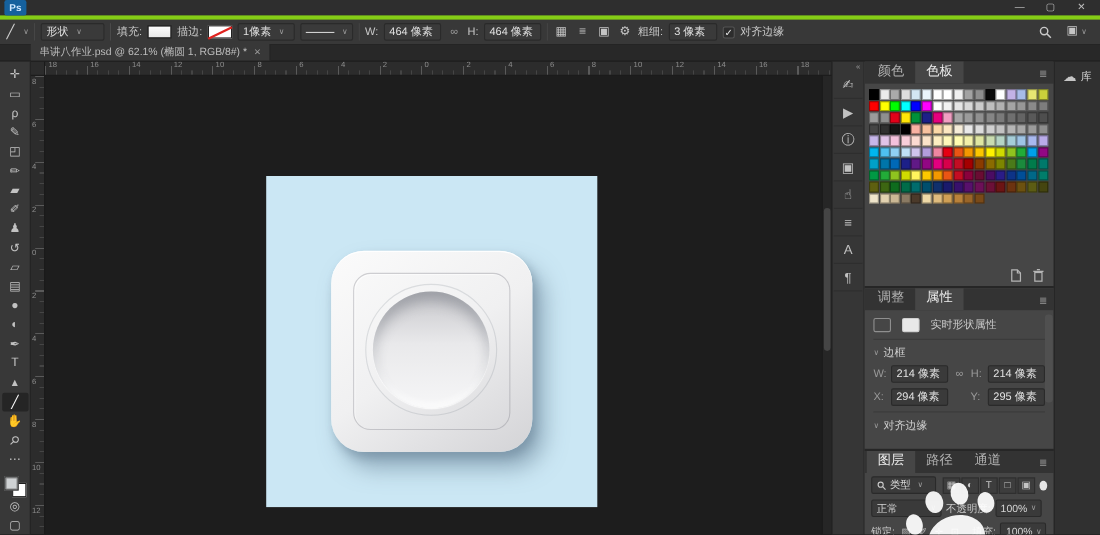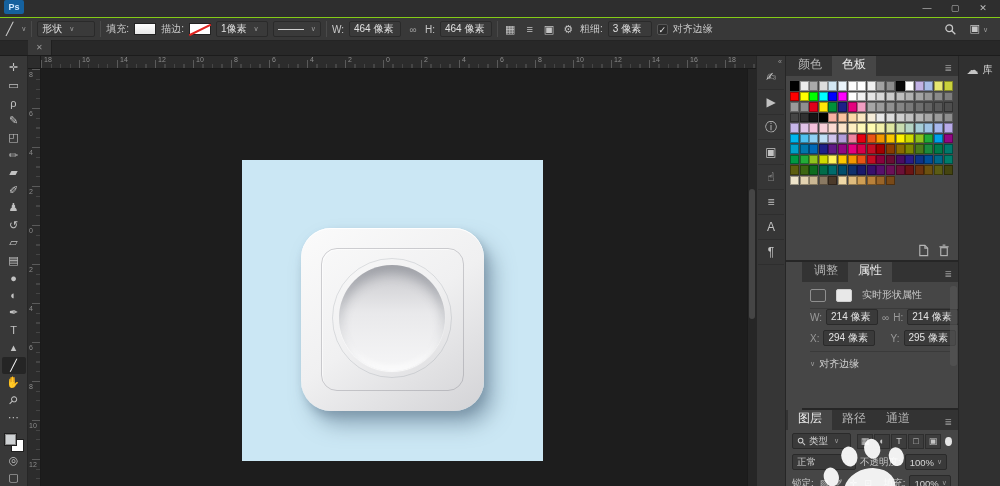--- a/index.html
+++ b/index.html
@@ -1,21 +1,21 @@
 <!DOCTYPE html>
 <html><head>
 <meta charset="utf-8">
 <style>
   * { margin:0; padding:0; box-sizing:border-box; }
   html,body { width:1000px; height:486px; overflow:hidden; background:#1d1d1d;
     font-family:"Liberation Sans","DejaVu Sans",sans-serif; -webkit-font-smoothing:antialiased; }
   .app { position:relative; width:1000px; height:486px; background:#2b2b2b; color:#d2d2d2; font-size:11px; }
 
   
-  .menubar { height:18px; background:#2e2e2e; border-bottom:1px solid #84cc16; display:flex; align-items:flex-start; gap:2px; padding:0 4px; }
+  .menubar { height:18px; background:#2e2e2e; border-bottom:4px solid #84cc16; display:flex; align-items:flex-end; gap:2px; padding:0 4px; }
   .ps-logo { width:20px; height:14px; background:#15619e; border-radius:2px; color:#cfe8ff; font-size:9px; font-weight:bold; display:flex; align-items:center; justify-content:center; margin-right:8px; }
   .menu-item { padding:0 9px; font-size:10.5px; color:#d6d6d6; cursor:default; line-height:17px; }
   .win-controls { margin-left:auto; display:flex; gap:2px; }
   .win-btn { width:26px; text-align:center; color:#bdbdbd; font-size:9px; line-height:16px; }
 
   
   .optionsbar { height:23px; background:#383838; border-bottom:1px solid #242424; display:flex; align-items:center; gap:5px; padding:0 6px; font-size:10px; color:#c9c9c9; }
   .sep { width:1px; height:16px; background:#2a2a2a; border-right:1px solid #4a4a4a; }
   .opt-field { background:#3a3a3a; border:1px solid #2a2a2a; border-radius:2px; height:16px; display:flex; align-items:center; gap:4px; padding:0 4px; color:#e0e0e0; }
   .dd { color:#9a9a9a; font-size:7px; margin-left:3px; }
@@ -187,20 +187,21 @@
       <svg class="mini" width="13" height="13" viewBox="0 0 14 14">
         <circle cx="5.6" cy="5.6" r="3.6" fill="none" stroke="#c9c9c9" stroke-width="1.4"></circle>
         <line x1="8.4" y1="8.4" x2="12.2" y2="12.2" stroke="#c9c9c9" stroke-width="1.4"></line>
       </svg>
       <span class="icon-btn">▣<span class="dd">∨</span></span>
     </span>
   </div>
 
   <div class="tabbar">
     <div class="doc-tab">
+      <span>串讲八作业.psd @ 62.1% (椭圆 1, RGB/8#) *</span>
       <span class="doc-close">✕</span>
     </div>
   </div>
 
   <div class="main">
 
     <div class="toolbar">
       <div id="tools">
           <div class="tool">
             <span>✛</span>
@@ -537,31 +538,35 @@
             <path d="M8.5 1.5 V4.5 H11.5" fill="none" stroke="#b5b5b5" stroke-width="1.2"></path>
           </svg>
           <svg class="mini" width="12" height="13" viewBox="0 0 12 14">
             <rect x="2.5" y="4" width="7" height="8.5" fill="none" stroke="#b5b5b5" stroke-width="1.2"></rect>
             <line x1="1" y1="3" x2="11" y2="3" stroke="#b5b5b5" stroke-width="1.2"></line>
             <line x1="4.5" y1="1.2" x2="7.5" y2="1.2" stroke="#b5b5b5" stroke-width="1.2"></line>
           </svg>
         </div>
       </div>
 
-      <div class="panel" style="height:148px; position:relative;margin-left:16px;">
+      <div class="panel" style="height:148px; position:relative;">
         <div class="ptabs" id="prop-tabs">
             <div class="ptab">调整</div>
             <div class="ptab active">属性</div>
             <div class="ptab-menu">≣</div>
           </div>
         <div class="prop-body">
           <div class="prop-head">
             <span class="mini-box"></span>
             <span class="mini-box filled"></span>
             <span>实时形状属性</span>
+          </div>
+          <div class="section-h">
+            <span class="chev">∨</span>
+              <span>边框</span>
           </div>
           <div class="frow">
             <span class="flabel">W:</span>
             <span class="ffield">214 像素</span>
             <span class="link-ic">∞</span>
             <span class="flabel">H:</span>
             <span class="ffield">214 像素</span>
           </div>
           <div class="frow">
             <span class="flabel">X:</span>

